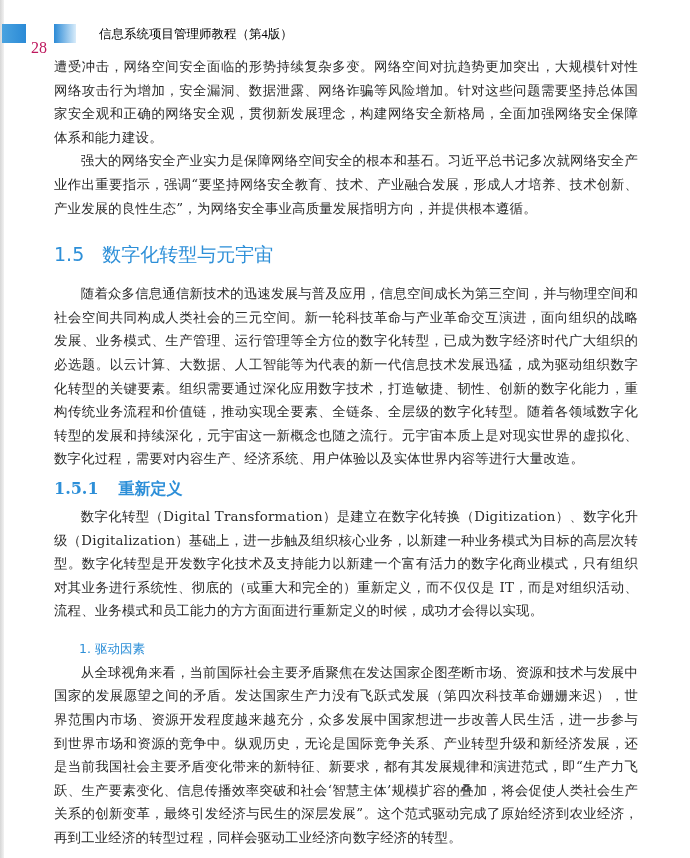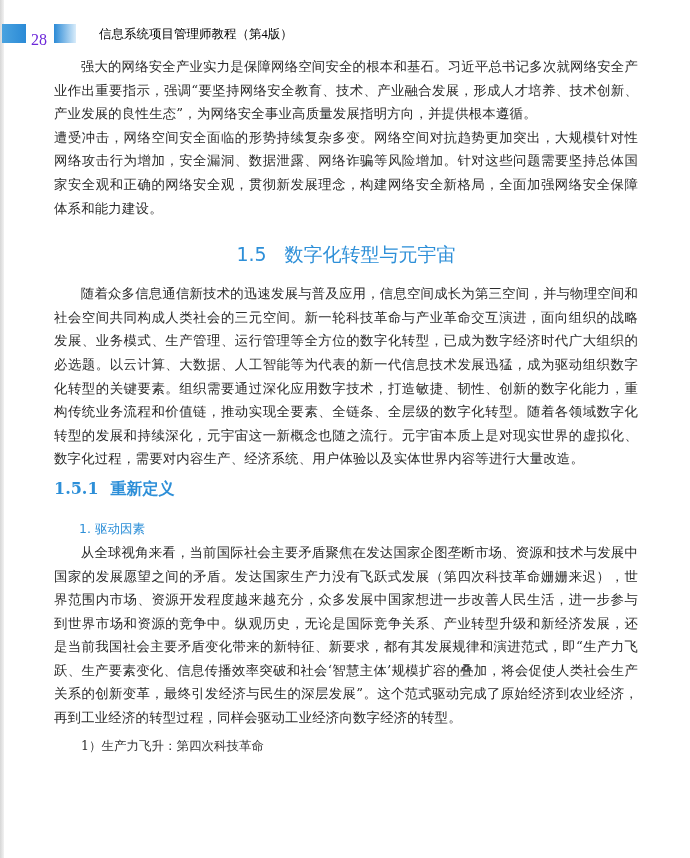--- a/index.html
+++ b/index.html
@@ -14,51 +14,51 @@
     background: linear-gradient(to right, #d6d6d6, #f2f2f2);
   }
   .header {
     position: absolute; top: 23px; left: 0; height: 22px; width: 690px;
   }
   .hdr-bar-left {
     position: absolute; left: 2px; top: 1px; width: 24px; height: 19px;
     background: linear-gradient(to right, #4aa3e0, #2b8ad6);
   }
   .page-num {
-    position: absolute; left: 31px; top: 8px;
-    font-family: "Liberation Serif", serif; font-size: 16px; color: #6d28d9;
+    position: absolute; left: 31px; top: 16px;
+    font-family: "Liberation Serif", serif; font-size: 16px; color: #be185d;
   }
   .hdr-bar-right {
     position: absolute; left: 54px; top: 1px; width: 22px; height: 19px;
     background: linear-gradient(to right, #2b8ad6, #d9ecfa);
   }
   .book-title {
     position: absolute; left: 91px; top: 3px;
     font-family: "Liberation Serif", serif; font-size: 12.5px; color: #000000; margin-left: 8px;
   }
   .content {
     position: absolute; left: 54px; top: 55px; width: 584px;
   }
   p.body {
     margin: 0; font-size: 13.4px; line-height: 23.6px;
     text-align: justify; letter-spacing: 0.2px;
   }
   p.indent { text-indent: 2em; }
   h2.sec {
     margin: 14px 0 8px 0; height: 40px; line-height: 40px;
     font-family: "DejaVu Sans", "Liberation Sans", sans-serif;
-    font-weight: normal; font-size: 19px; color: #2d8fd8; text-align: center;
+    font-weight: normal; font-size: 19px; color: #2d8fd8;
   }
   h2.sec .num { margin-right: 18px; }
   h3.subsec {
     margin: 3px 0 2px 0; height: 29px; line-height: 29px;
     font-family: "DejaVu Serif", "Liberation Serif", serif;
     font-weight: bold; font-size: 16px; color: #2d8fd8;
   }
-  h3.subsec .num { margin-right: 12px; }
+  h3.subsec .num { margin-right: 20px; }
   h4.item {
     margin: 14px 0 0 0; padding-left: 25px; height: 24px; line-height: 24px;
     font-family: "DejaVu Sans", "Liberation Sans", sans-serif;
     font-weight: normal; font-size: 12.5px; color: #2d8fd8;
   }
   h5.sub {
     margin: 4px 0 0 0; padding-left: 27px; height: 24px; line-height: 24px;
     font-weight: normal; font-size: 12.5px; color: #333;
   }
 </style>
@@ -68,33 +68,34 @@
 <div class="left-strip"></div>
 
 <div class="header">
   <div class="hdr-bar-left"></div>
   <span class="page-num">28</span>
   <div class="hdr-bar-right"></div>
   <span class="book-title">信息系统项目管理师教程（第4版）</span>
 </div>
 
 <div class="content">
+  <p class="body">遭受冲击，网络空间安全面临的形势持续复杂多变。网络空间对抗趋势更加突出，大规模针对性网络攻击行为增加，安全漏洞、数据泄露、网络诈骗等风险增加。针对这些问题需要坚持总体国家安全观和正确的网络安全观，贯彻新发展理念，构建网络安全新格局，全面加强网络安全保障体系和能力建设。</p>
   <p class="body indent">强大的网络安全产业实力是保障网络空间安全的根本和基石。习近平总书记多次就网络安全产业作出重要指示，强调“要坚持网络安全教育、技术、产业融合发展，形成人才培养、技术创新、产业发展的良性生态”，为网络安全事业高质量发展指明方向，并提供根本遵循。</p>
-  <p class="body">遭受冲击，网络空间安全面临的形势持续复杂多变。网络空间对抗趋势更加突出，大规模针对性网络攻击行为增加，安全漏洞、数据泄露、网络诈骗等风险增加。针对这些问题需要坚持总体国家安全观和正确的网络安全观，贯彻新发展理念，构建网络安全新格局，全面加强网络安全保障体系和能力建设。</p>
 
   <h2 class="sec">
     <span class="num">1.5</span><span>数字化转型与元宇宙</span>
   </h2>
 
   <p class="body indent">随着众多信息通信新技术的迅速发展与普及应用，信息空间成长为第三空间，并与物理空间和社会空间共同构成人类社会的三元空间。新一轮科技革命与产业革命交互演进，面向组织的战略发展、业务模式、生产管理、运行管理等全方位的数字化转型，已成为数字经济时代广大组织的必选题。以云计算、大数据、人工智能等为代表的新一代信息技术发展迅猛，成为驱动组织数字化转型的关键要素。组织需要通过深化应用数字技术，打造敏捷、韧性、创新的数字化能力，重构传统业务流程和价值链，推动实现全要素、全链条、全层级的数字化转型。随着各领域数字化转型的发展和持续深化，元宇宙这一新概念也随之流行。元宇宙本质上是对现实世界的虚拟化、数字化过程，需要对内容生产、经济系统、用户体验以及实体世界内容等进行大量改造。</p>
 
   <h3 class="subsec">
     <span class="num">1.5.1</span><span>重新定义</span>
   </h3>
 
+  <p class="body indent">数字化转型（Digital Transformation）是建立在数字化转换（Digitization）、数字化升级（Digitalization）基础上，进一步触及组织核心业务，以新建一种业务模式为目标的高层次转型。数字化转型是开发数字化技术及支持能力以新建一个富有活力的数字化商业模式，只有组织对其业务进行系统性、彻底的（或重大和完全的）重新定义，而不仅仅是 IT，而是对组织活动、流程、业务模式和员工能力的方方面面进行重新定义的时候，成功才会得以实现。</p>
 
   <h4 class="item">1. 驱动因素</h4>
 
   <p class="body indent">从全球视角来看，当前国际社会主要矛盾聚焦在发达国家企图垄断市场、资源和技术与发展中国家的发展愿望之间的矛盾。发达国家生产力没有飞跃式发展（第四次科技革命姗姗来迟），世界范围内市场、资源开发程度越来越充分，众多发展中国家想进一步改善人民生活，进一步参与到世界市场和资源的竞争中。纵观历史，无论是国际竞争关系、产业转型升级和新经济发展，还是当前我国社会主要矛盾变化带来的新特征、新要求，都有其发展规律和演进范式，即“生产力飞跃、生产要素变化、信息传播效率突破和社会‘智慧主体’规模扩容的叠加，将会促使人类社会生产关系的创新变革，最终引发经济与民生的深层发展”。这个范式驱动完成了原始经济到农业经济，再到工业经济的转型过程，同样会驱动工业经济向数字经济的转型。</p>
 
   <h5 class="sub">1）生产力飞升：第四次科技革命</h5>
 
 </div>
 
 </body></html>

